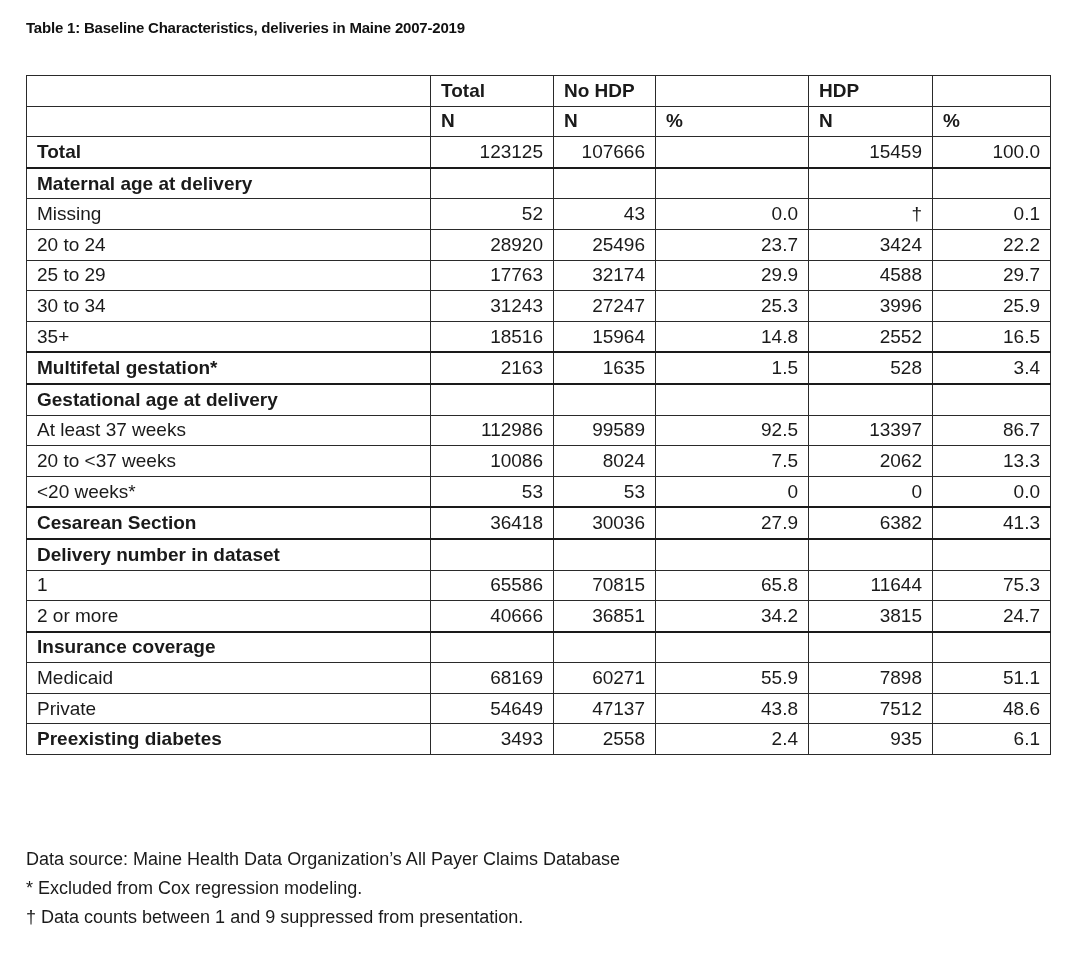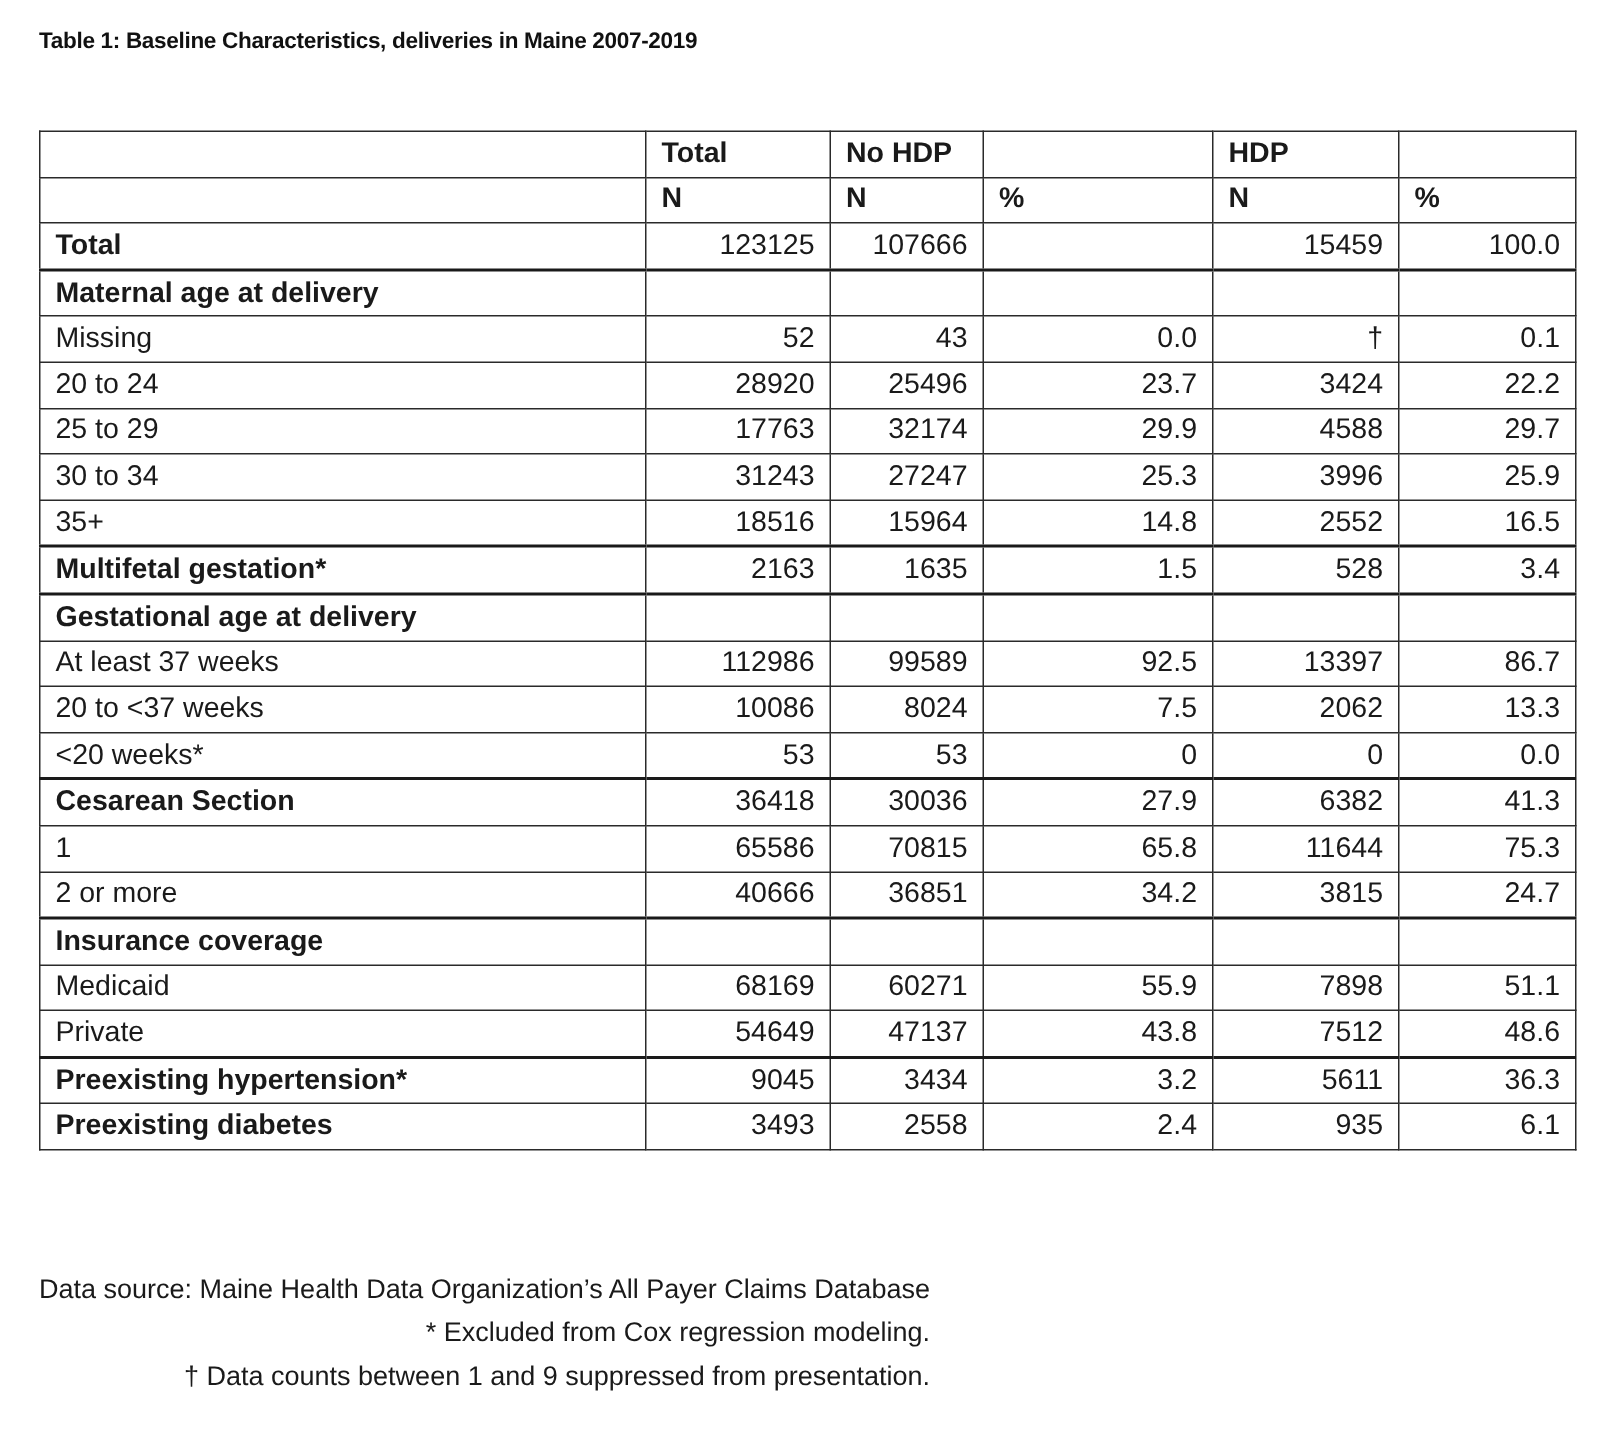--- a/index.html
+++ b/index.html
@@ -25,21 +25,20 @@
       color: #111;
     }
     table.main {
       position: absolute;
       left: 26px;
       top: 75px;
       width: 1024px;
       border-collapse: collapse;
       table-layout: fixed;
       font-size: 19px;
-      margin-top: 12px;
     }
     table.main td {
       border: 1.5px solid #2a2a2a;
       height: 29.6px;
       padding: 0 10px;
       line-height: 26px;
       white-space: nowrap;
       overflow: hidden;
       vertical-align: middle;
     }
@@ -54,21 +53,20 @@
     col.c3 { width: 153px; }
     col.c4 { width: 124px; }
     col.c5 { width: 118px; }
     .notes {
       position: absolute;
       left: 26px;
       top: 845px;
       font-size: 18px;
       line-height: 29px;
       color: #1a1a1a;
-      text-align: right;
     }
     .notes div { white-space: nowrap; }
   </style>
 </head>
 <body>
 
 <div class="title">Table 1: Baseline Characteristics, deliveries in Maine 2007-2019</div>
 
 <table class="main">
   <colgroup>
@@ -193,20 +191,28 @@
         <td class="num">0.0</td>
       </tr>
       <tr class="bold thick-top">
         <td class="lbl">Cesarean Section</td>
         <td class="num">36418</td>
         <td class="num">30036</td>
         <td class="num">27.9</td>
         <td class="num">6382</td>
         <td class="num">41.3</td>
       </tr>
+      <tr class="bold thick-top">
+        <td class="lbl">Delivery number in dataset</td>
+        <td class="num"></td>
+        <td class="num"></td>
+        <td class="num"></td>
+        <td class="num"></td>
+        <td class="num"></td>
+      </tr>
       <tr>
         <td class="lbl">1</td>
         <td class="num">65586</td>
         <td class="num">70815</td>
         <td class="num">65.8</td>
         <td class="num">11644</td>
         <td class="num">75.3</td>
       </tr>
       <tr>
         <td class="lbl">2 or more</td>
@@ -232,28 +238,20 @@
         <td class="num">7898</td>
         <td class="num">51.1</td>
       </tr>
       <tr>
         <td class="lbl">Private</td>
         <td class="num">54649</td>
         <td class="num">47137</td>
         <td class="num">43.8</td>
         <td class="num">7512</td>
         <td class="num">48.6</td>
-      </tr>
-      <tr class="bold thick-top">
-        <td class="lbl">Preexisting hypertension*</td>
-        <td class="num">9045</td>
-        <td class="num">3434</td>
-        <td class="num">3.2</td>
-        <td class="num">5611</td>
-        <td class="num">36.3</td>
       </tr>
       <tr class="bold">
         <td class="lbl">Preexisting diabetes</td>
         <td class="num">3493</td>
         <td class="num">2558</td>
         <td class="num">2.4</td>
         <td class="num">935</td>
         <td class="num">6.1</td>
       </tr>
     </tbody>

